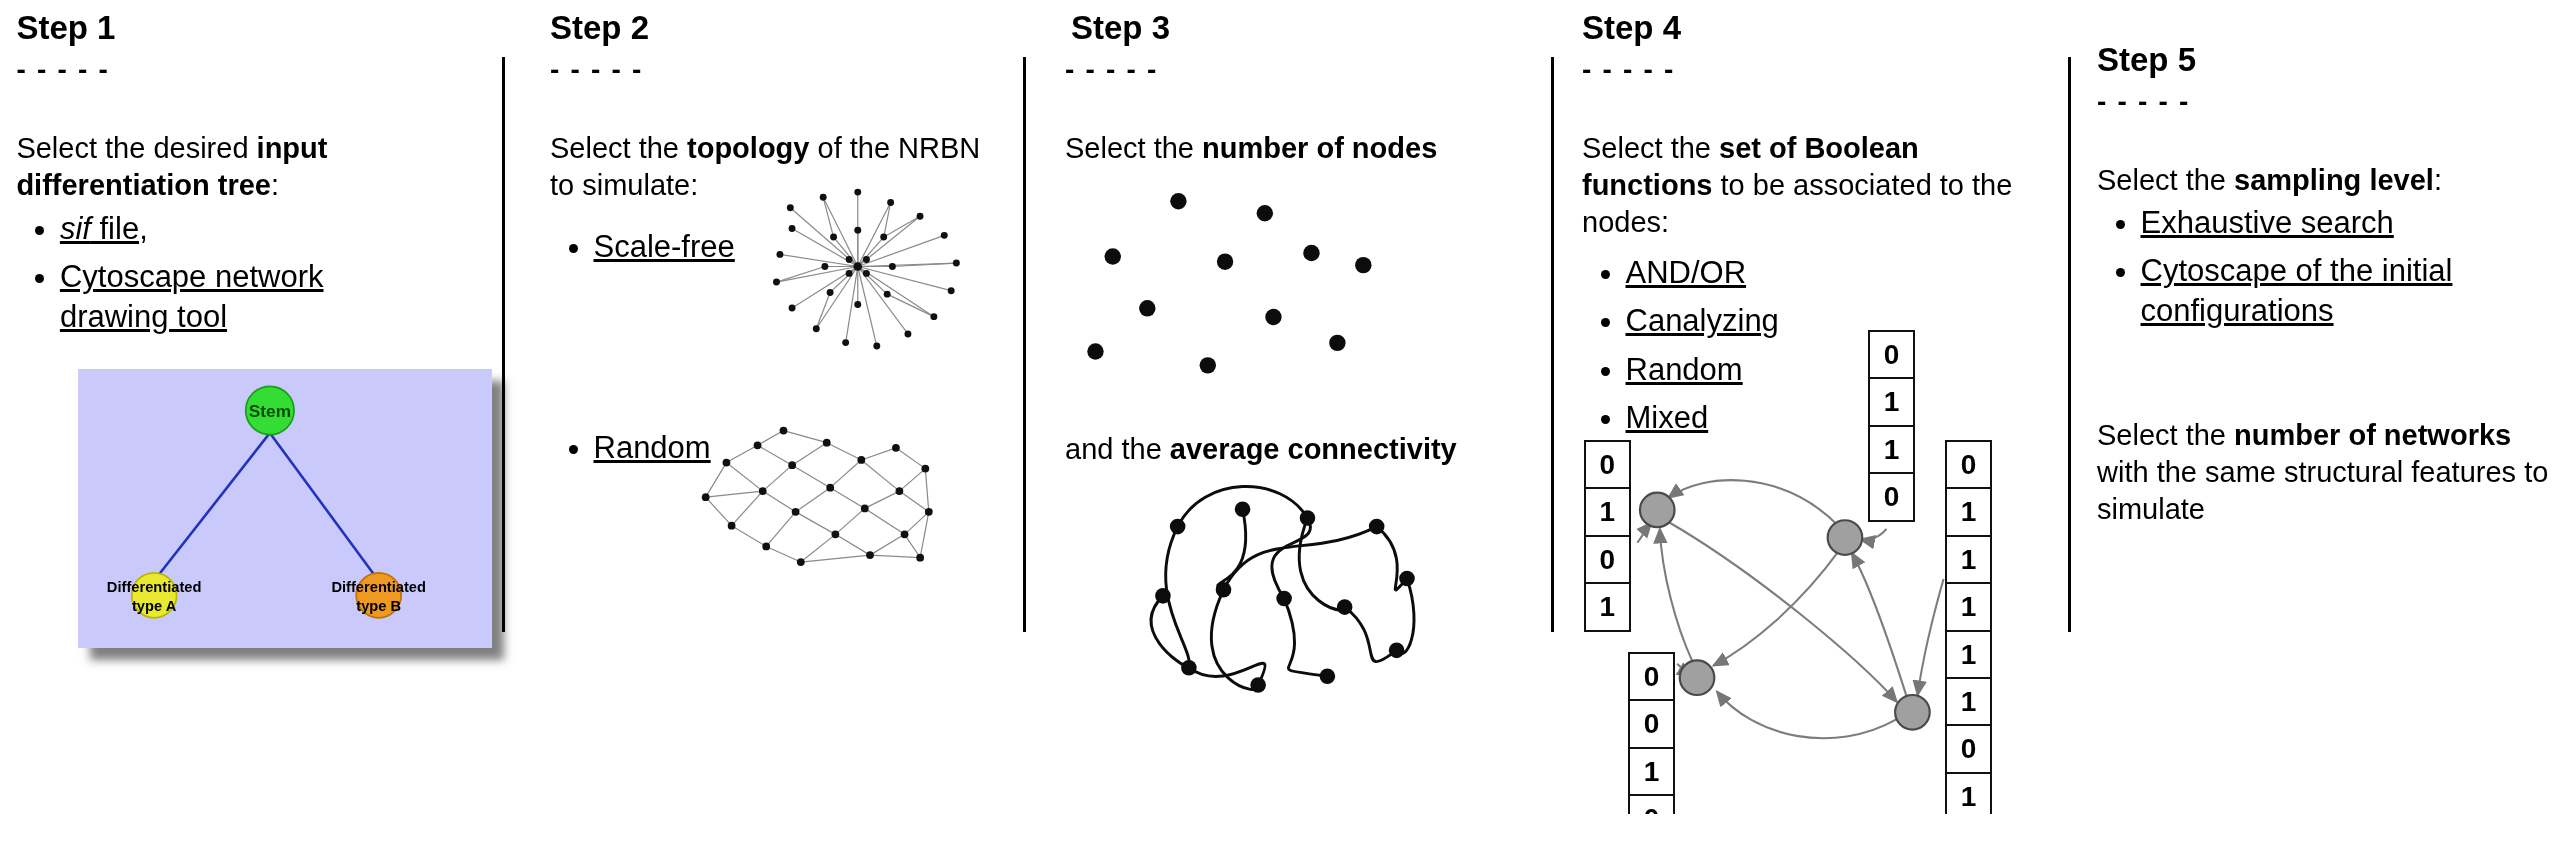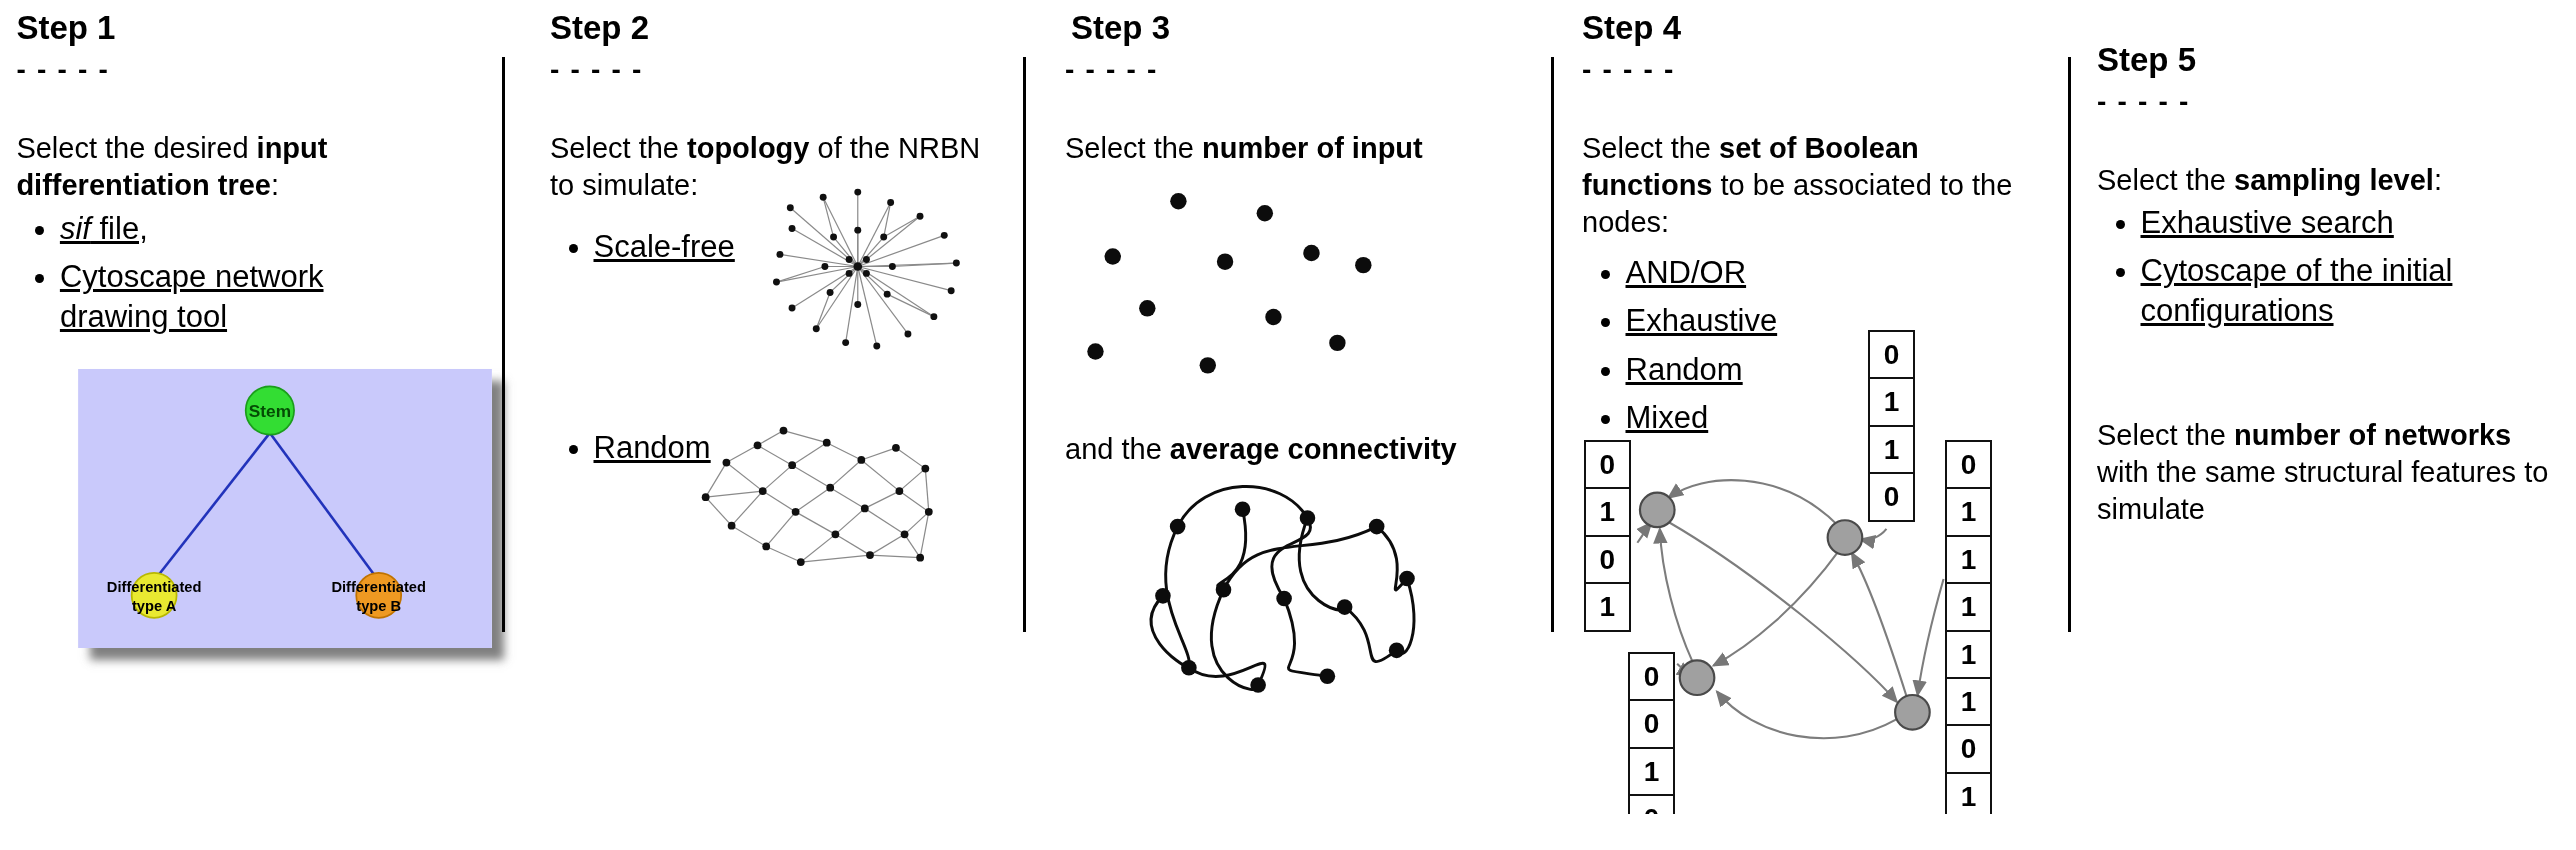--- a/index.html
+++ b/index.html
@@ -211,21 +211,21 @@
       </svg>
     </div>
   </section>
 
   <div class="divider" style="left:1023px;"></div>
 
   <section class="col" style="left:1065px;width:474px;">
     <h2 class="step-title" style="top:8.7px;margin-left:6px;">Step 3</h2>
     <div class="dashes" style="top:54px;">- - - - -</div>
     <p class="para" style="top:130px;left:0;width:472px;">
-      <span>Select the </span><b>number of input</b>
+      <span>Select the </span><b>number of nodes</b>
     </p>
     <div class="graphic" style="left:11.2px;top:177px;width:299px;height:216px;">
       <svg width="299" height="216" viewBox="0 0 345 250">
         <g fill="#0c0c0c">
           <circle cx="118" cy="28" r="9.5"></circle>
             <circle cx="218" cy="42" r="9.5"></circle>
             <circle cx="42" cy="92" r="9.5"></circle>
           <circle cx="172" cy="98" r="9.5"></circle>
             <circle cx="272" cy="88" r="9.5"></circle>
             <circle cx="332" cy="102" r="9.5"></circle>
@@ -279,21 +279,21 @@
   <div class="divider" style="left:1551px;"></div>
 
   <section class="col" style="left:1582px;width:478px;">
     <h2 class="step-title" style="top:8.7px;">Step 4</h2>
     <div class="dashes" style="top:54px;">- - - - -</div>
     <p class="para" style="top:130px;left:0;width:450px;">
       <span>Select the </span><b>set of Boolean functions</b><span> to be associated to the nodes:</span>
     </p>
     <ul class="blist" style="top:253px;left:3.5px;width:277px;">
       <li>AND/OR</li>
-      <li>Exhaustive</li>
+      <li>Canalyzing</li>
       <li>Random</li>
       <li>Mixed</li>
     </ul>
 
     <div class="boolgraph" style="left:0;top:321px;width:474px;height:530px;">
       <svg width="474" height="530" viewBox="0 0 548 612" style="position:absolute;left:0;top:0;">
         <defs>
           <marker id="arr" markerWidth="10" markerHeight="10" refX="7" refY="3.5" orient="auto">
             <path d="M0,0 L8,3.5 L0,7 z" fill="#777"></path>
           </marker>

